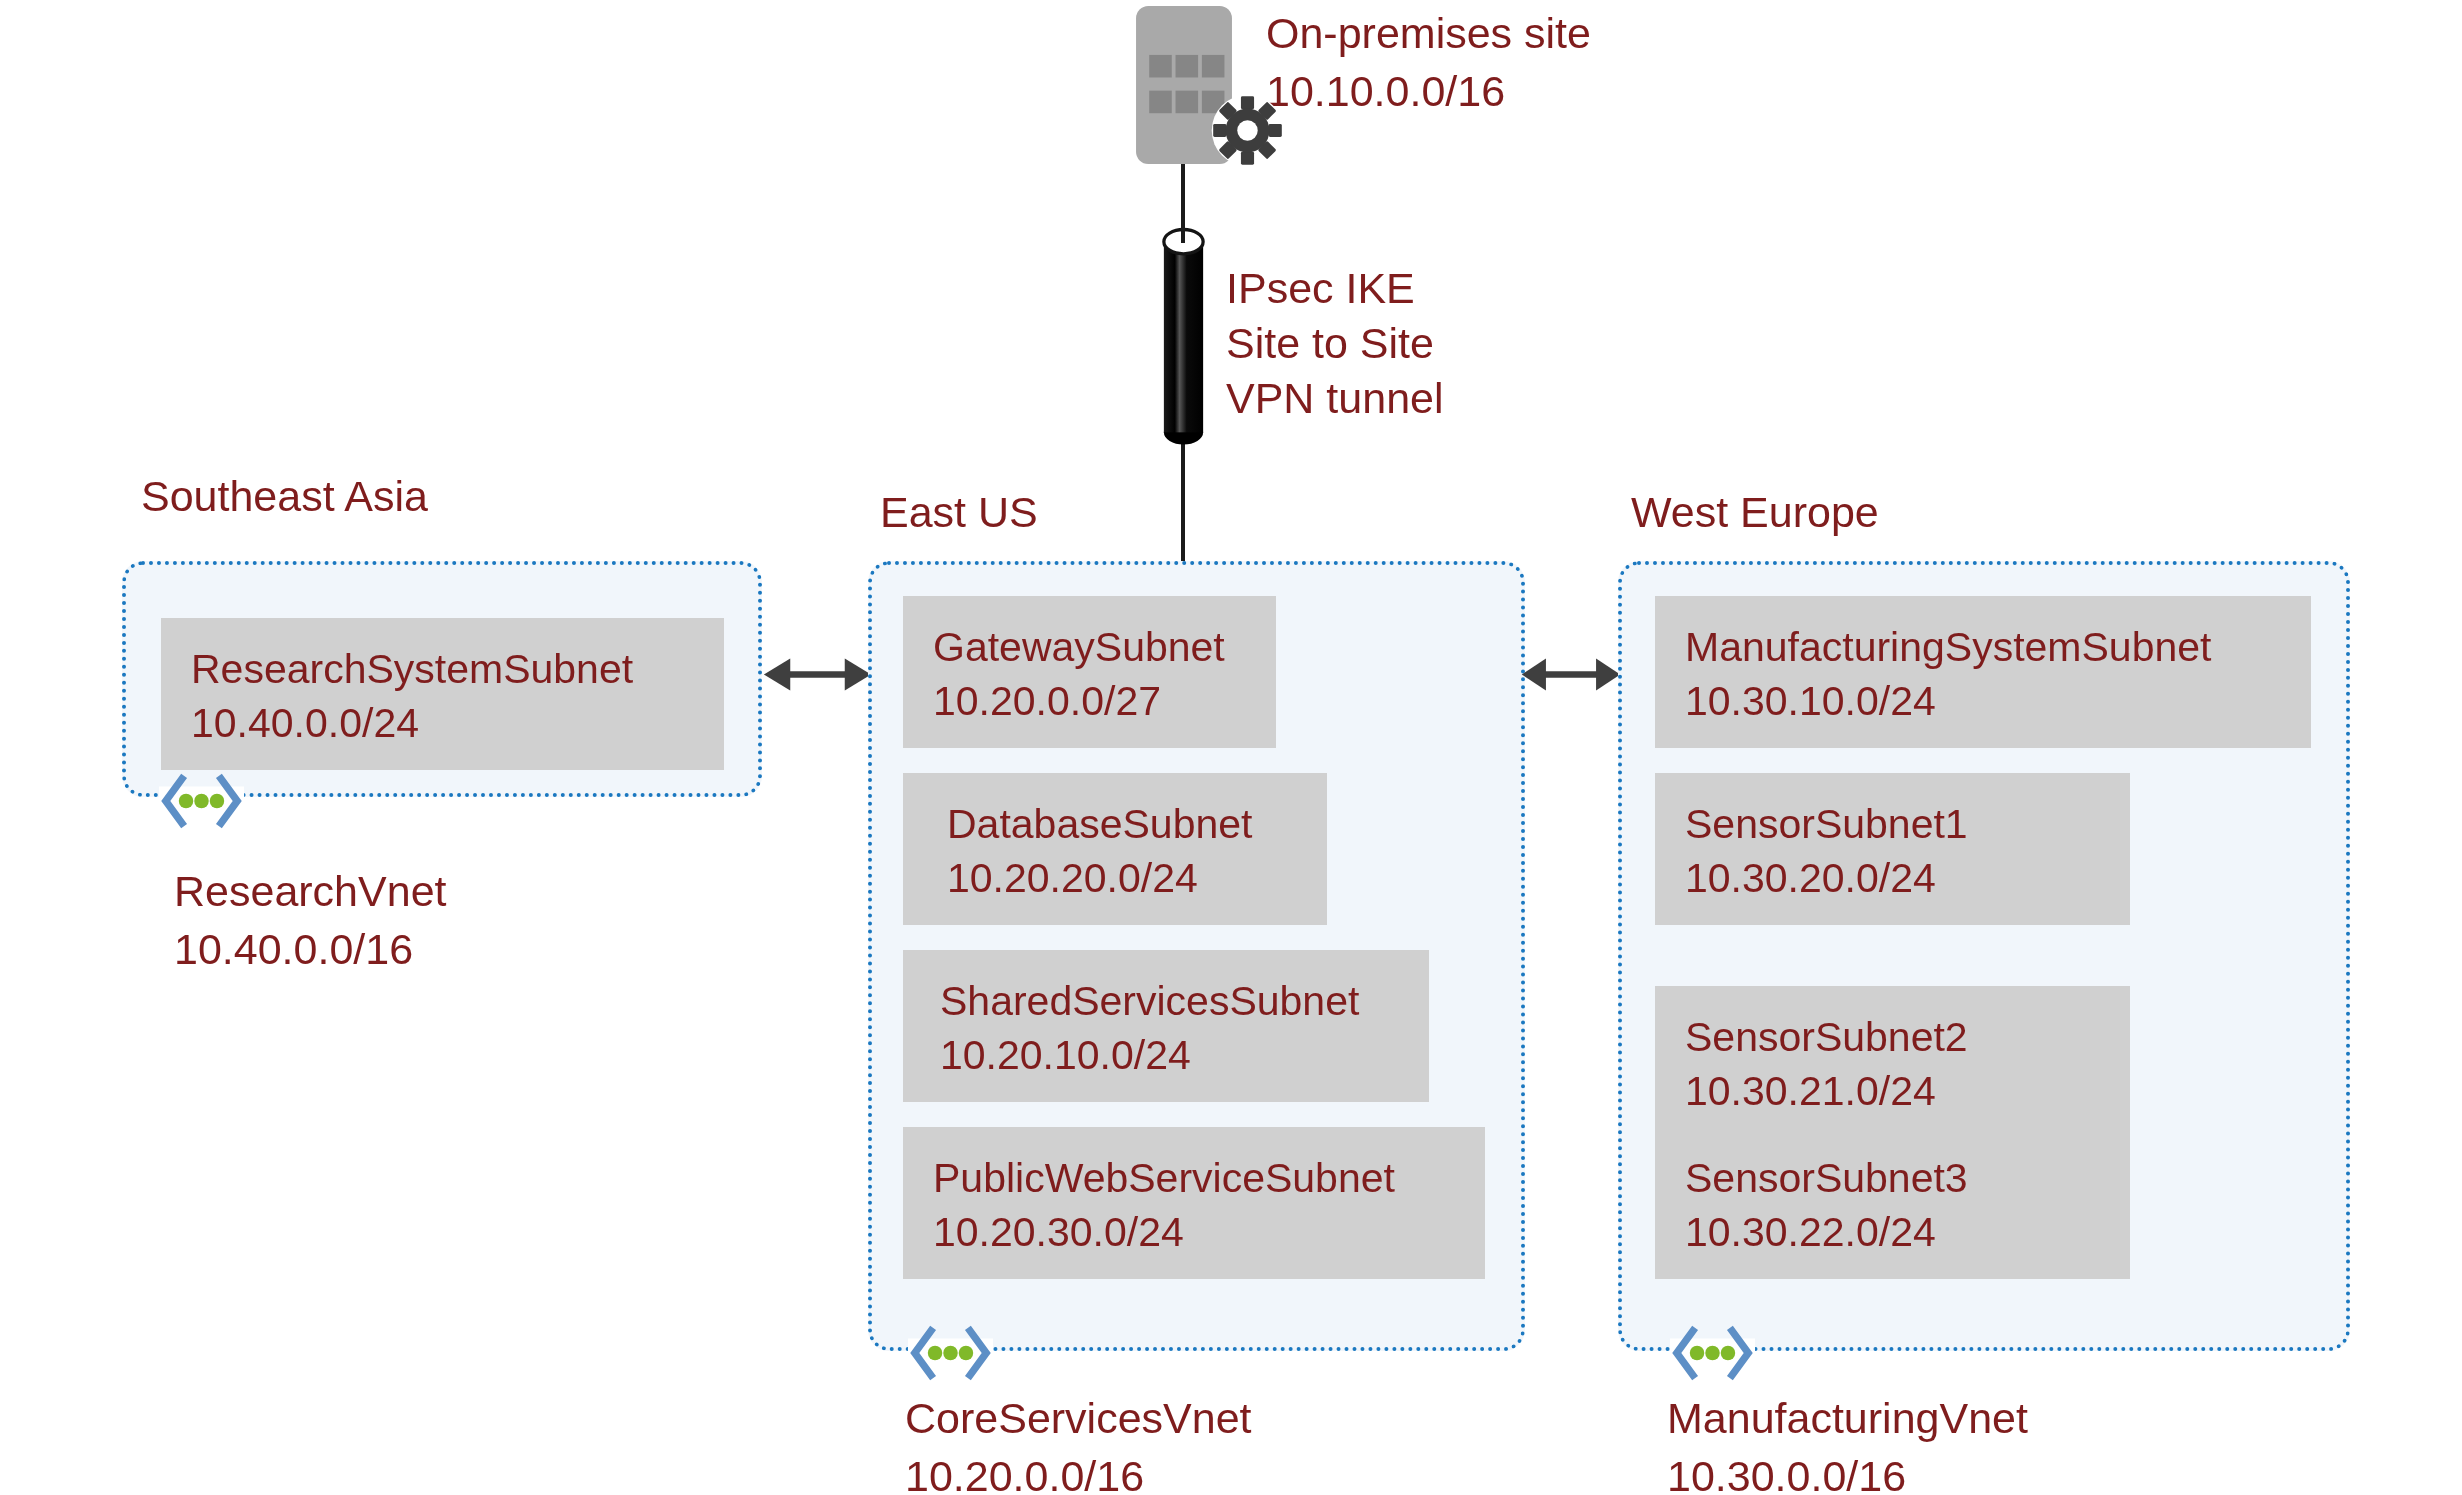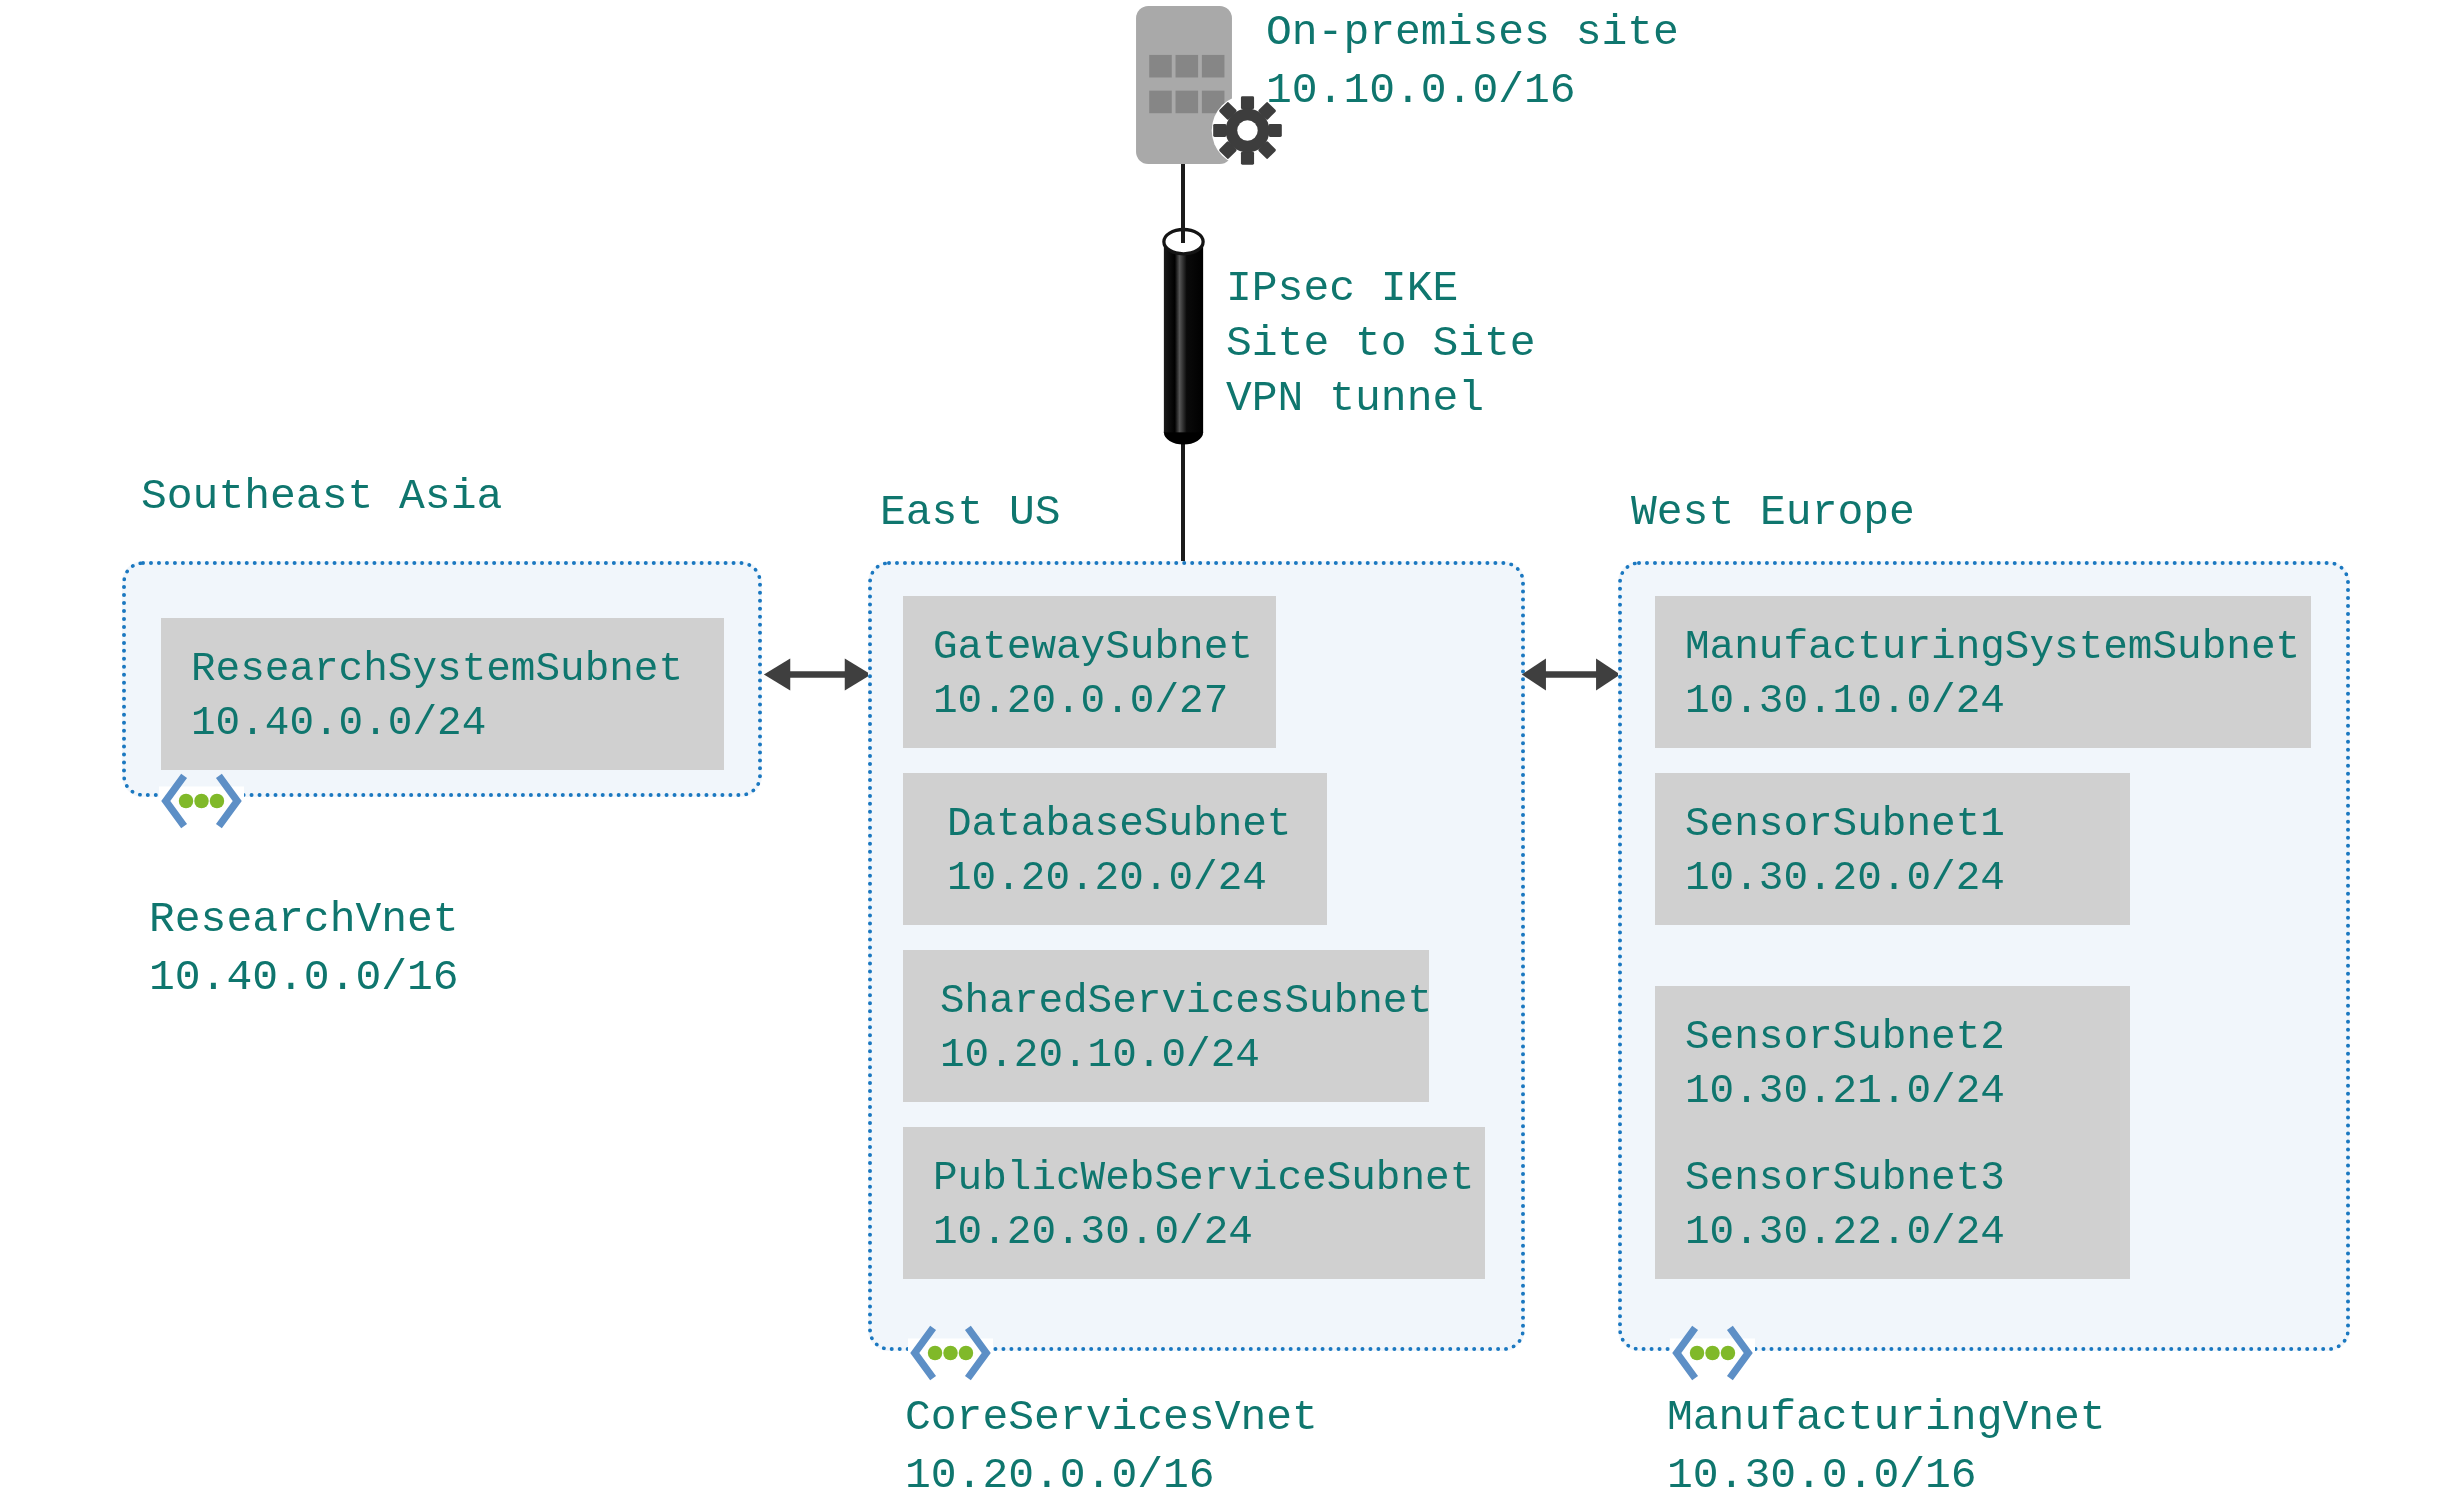--- a/index.html
+++ b/index.html
@@ -1,17 +1,17 @@
 <!DOCTYPE html>
 <html style="font-size:15px"><head>
 <meta charset="utf-8">
 <style>
   html,body{margin:0;padding:0;background:#ffffff;}
   .canvas{position:relative;width:2462px;height:1495px;background:#ffffff;overflow:hidden;
-          font-family:Liberation Mono, monospace;color:#0f766e;}
+          font-family:Liberation Sans, sans-serif;color:#7f1d1d;}
 
   
   .region-box{position:absolute;box-sizing:border-box;border:4.7px dotted #1b78c0;
               border-radius:21px;background:#f1f6fb;}
   .region-title{position:absolute;font-size:43px;white-space:nowrap;}
 
   
   .subnet{position:absolute;height:152px;background:#d0d0d0;box-sizing:border-box;
           padding:23.5px 0 0 30px;font-size:41px;line-height:54px;}
   .subnet span{display:block;white-space:nowrap;}
@@ -34,21 +34,21 @@
   .txt-onprem{position:absolute;left:1266px;top:3.8px;font-size:43px;line-height:58px;}
   .txt-onprem span{display:block;white-space:nowrap;}
   .txt-tunnel{position:absolute;left:1226px;top:261px;font-size:43px;line-height:55px;}
   .txt-tunnel span{display:block;white-space:nowrap;}
 
   
   #box-se{left:122px;top:561px;width:640px;height:236px;}
   #title-se{left:141px;top:472px;}
   #sub-se-0{left:161px;top:596px;width:563px;margin-top:22px;}
   #icon-se{left:158px;top:772px;}
-  #label-se{left:149px;top:862px;margin-top:29px;}
+  #label-se{left:174px;top:862px;}
 
   #box-eus{left:868px;top:561px;width:657px;height:790px;}
   #title-eus{left:880px;top:488px;}
   #sub-eus-0{left:903px;top:596px;width:373px;}
   #sub-eus-1{left:903px;top:773px;width:424px;padding-left:44px;}
   #sub-eus-2{left:903px;top:950px;width:526px;padding-left:37px;}
   #sub-eus-3{left:903px;top:1127px;width:582px;}
   #icon-eus{left:907px;top:1324px;}
   #label-eus{left:905px;top:1389px;}
 

